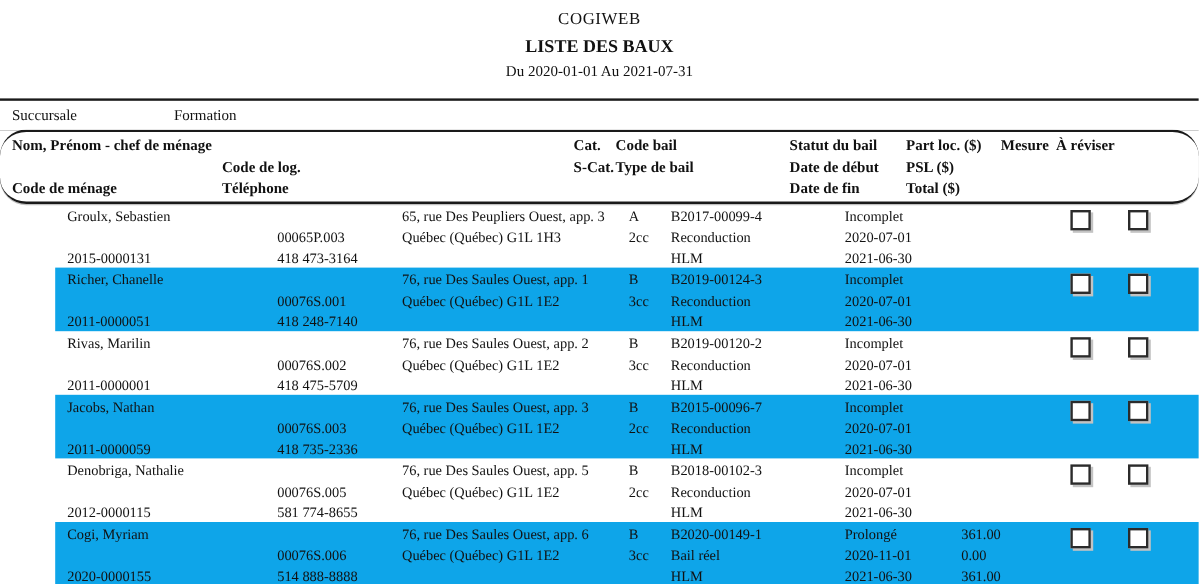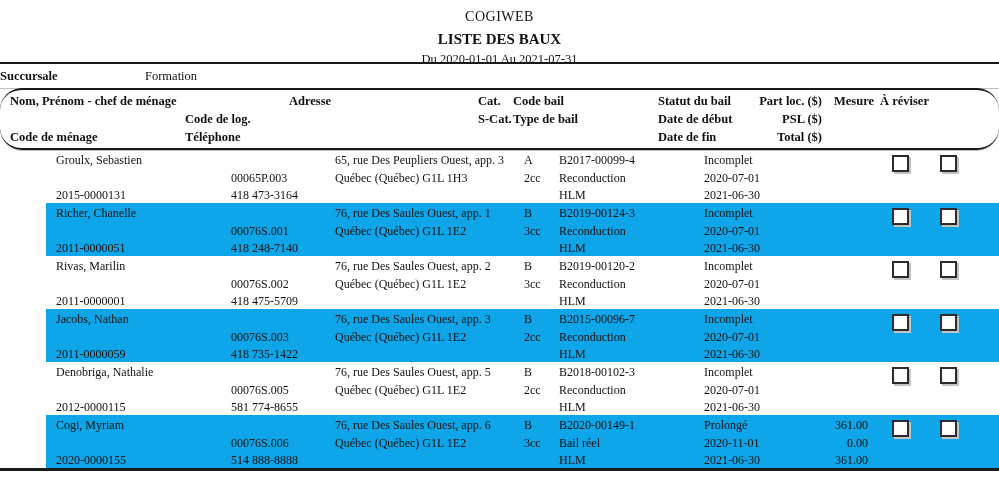--- a/index.html
+++ b/index.html
@@ -6,49 +6,49 @@
     margin: 0; padding: 0;
     width: 999px; height: 487px;
     background: #ffffff;
     font-family: "Liberation Serif", serif;
     color: #111111;
     overflow: hidden;
   }
   .page { position: relative; width: 999px; height: 487px; }
 
   
-  .title-block { text-align: center; padding-top: 9px; height: 62px; box-sizing: border-box; }
+  .title-block { text-align: center; padding-top: 9px; height: 82px; box-sizing: border-box; }
   .app-title   { font-size: 14px; letter-spacing: 0.5px; }
   .report-title{ font-size: 15px; font-weight: bold; margin-top: 6px; }
   .date-range  { font-size: 12.5px; margin-top: 4px; }
 
   
   .rule-strong { border-top: 2px solid #1a1a1a; box-shadow: 0 1px 0 rgba(140,140,140,0.55); }
 
   
   .filter-row {
     height: 26px; box-sizing: border-box;
     display: flex; align-items: center;
     font-size: 12.5px;
   }
-  .filter-label { font-weight: bold; width: 145px; box-sizing: border-box; }
+  .filter-label { font-weight: normal; padding-left: 10px; width: 145px; box-sizing: border-box; }
   .filter-value { font-weight: normal; }
 
   
   .grid {
     display: grid;
     grid-template-columns: 180px 105px 190px 35px 145px 100px 73px 52px 45px 74px;
   }
   .cell { box-sizing: border-box; white-space: nowrap; }
   .cell .ln { height: 17.5px; line-height: 17.5px; overflow: visible; }
   .pad-l10 { padding-left: 10px; }
   .pad-l5  { padding-left: 5px; }
   .pad-l4  { padding-left: 4px; }
   .pad-l3  { padding-left: 3px; }
-  .right   { text-align: right; padding-right: 6px; }
+  .right   { text-align: left; padding-right: 6px; }
   .center  { text-align: center; }
 
   
   .col-header {
     font-weight: bold; font-size: 12.5px;
     padding-top: 2px; padding-bottom: 2px;
   }
   .col-header .cell .ln { height: 18px; line-height: 18px; }
 
   
@@ -91,21 +91,20 @@
       <div class="ln">Nom, Prénom - chef de ménage</div>
       <div class="ln"></div>
       <div class="ln">Code de ménage</div>
     </div>
     <div class="cell pad-l5">
       <div class="ln"></div>
       <div class="ln">Code de log.</div>
       <div class="ln">Téléphone</div>
     </div>
     <div class="cell pad-l4">
-      <div class="ln">Adresse</div>
       <div class="ln"></div>
       <div class="ln"></div>
     </div>
     <div class="cell pad-l3">
       <div class="ln">Cat.</div>
       <div class="ln">S-Cat.</div>
       <div class="ln"></div>
     </div>
     <div class="cell pad-l3">
       <div class="ln">Code bail</div>
@@ -252,21 +251,21 @@
       </div>
       <div class="grid data-row shaded">
         <div class="cell pad-l10">
           <div class="ln">Jacobs, Nathan</div>
           <div class="ln"></div>
           <div class="ln">2011-0000059</div>
         </div>
         <div class="cell pad-l5">
           <div class="ln"></div>
           <div class="ln">00076S.003</div>
-          <div class="ln">418 735-1422</div>
+          <div class="ln">418 735-2336</div>
         </div>
         <div class="cell pad-l4">
           <div class="ln">76, rue Des Saules Ouest, app. 3</div>
           <div class="ln">Québec (Québec) G1L 1E2</div>
           <div class="ln"></div>
         </div>
         <div class="cell pad-l3">
           <div class="ln">B</div>
           <div class="ln">2cc</div>
           <div class="ln"></div>

